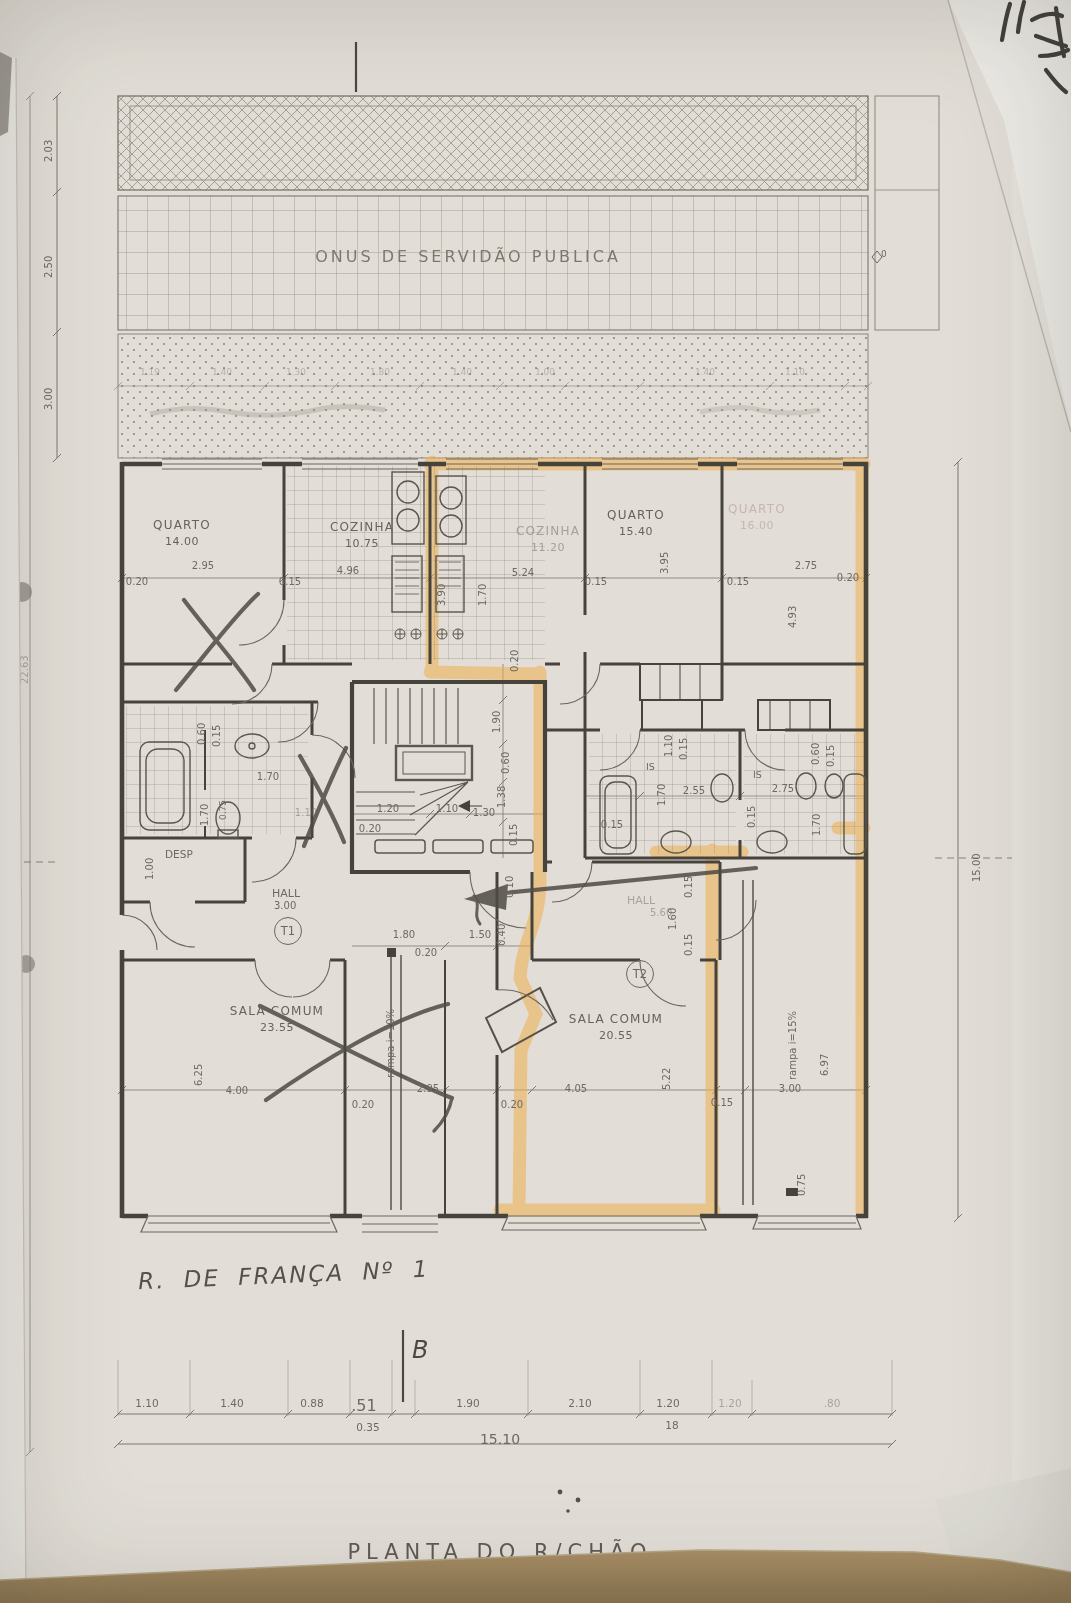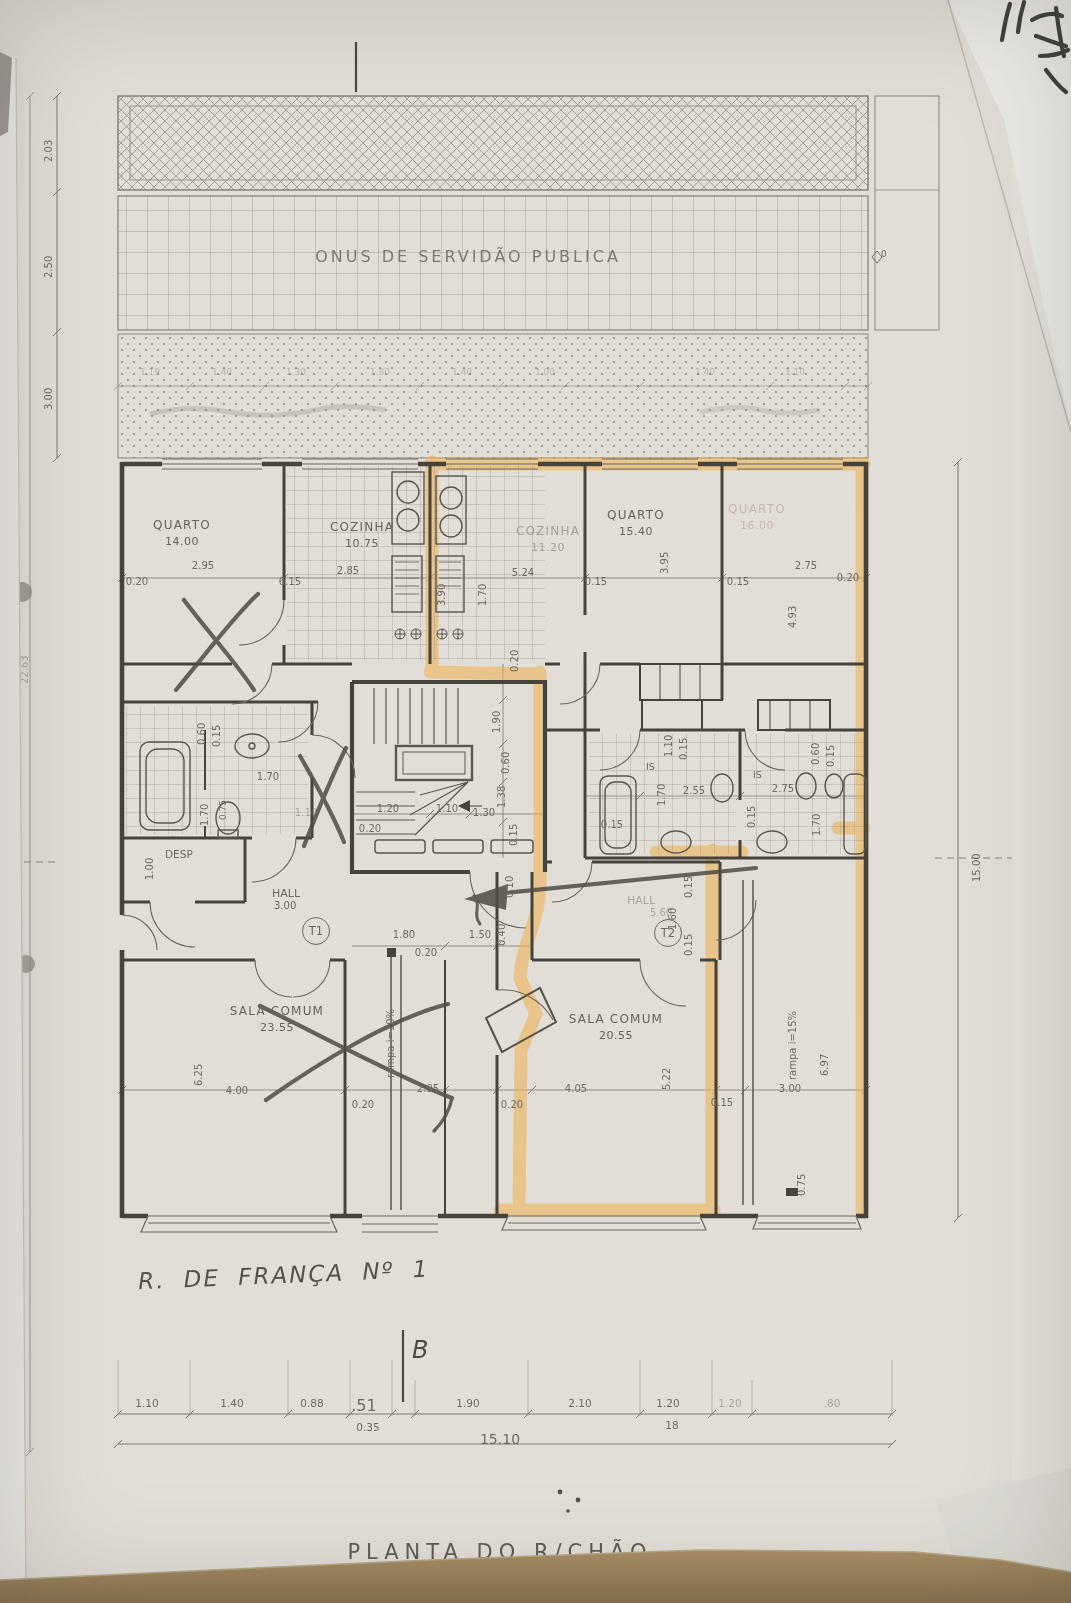--- a/index.html
+++ b/index.html
@@ -12,21 +12,21 @@
   .lbl{position:absolute;color:#6e6961;font-size:10px;white-space:nowrap;line-height:1;}
   .ctr{transform:translateX(-50%);}
   .rot{transform:rotate(-90deg);transform-origin:0 0;}
   .faint{opacity:.5;}
   .vfaint{opacity:.38;}
   .room{position:absolute;transform:translateX(-50%);text-align:center;color:#67635b;
     font-size:12px;letter-spacing:1.2px;line-height:1.3;white-space:nowrap;}
   .room .area{font-size:11px;letter-spacing:.5px;}
   .redish{color:#ab8c88;}
   .unit{position:absolute;width:26px;height:26px;border:1.4px solid #6b675f;border-radius:50%;
-    display:flex;align-items:center;justify-content:center;font-size:11.5px;color:#6b675f;margin-left:28px;}
+    display:flex;align-items:center;justify-content:center;font-size:11.5px;color:#6b675f;}
   .band-text{position:absolute;color:#7e786c;font-size:16px;letter-spacing:3px;transform:translateX(-50%);}
   .hand{position:absolute;color:#55514a;font-size:23px;font-style:italic;letter-spacing:2px;
     word-spacing:9px;transform:rotate(-2.5deg);}
   .hand-b{position:absolute;color:#4c4842;font-size:24px;font-style:italic;}
   .sheet-title{position:absolute;transform:translateX(-50%);color:#5f5a53;font-size:21px;letter-spacing:6px;}
 </style>
 </head>
 <body>
 
 <div id="canvas">
@@ -390,34 +390,34 @@
     <span>SALA COMUM</span><br><span class="area">20.55</span></div>
 
   <span class="lbl" style="left:272px;top:888px;font-size:11px">HALL</span>
   <span class="lbl" style="left:274px;top:901px">3.00</span>
   <div class="unit" style="left:274px;top:917px">
         <span>T1</span>
       </div>
 
   <span class="lbl faint" style="left:627px;top:895px;font-size:11px">HALL</span>
   <span class="lbl faint" style="left:650px;top:908px">5.60</span>
-  <div class="unit" style="left:626px;top:919px">
+  <div class="unit" style="left:626px;top:960px">
         <span>T2</span>
       </div>
 
   <span class="lbl" style="left:165px;top:849px;font-size:10.5px">DESP</span>
   <span class="lbl" style="left:646px;top:762px;font-size:9.5px">IS</span>
   <span class="lbl" style="left:753px;top:770px;font-size:9.5px">IS</span>
   <span class="lbl rot" style="left:386px;top:1078px">rampa i=10%</span>
   <span class="lbl rot" style="left:788px;top:1080px">rampa i=15%</span>
 
   <span class="lbl ctr" style="left:137px;top:577px">0.20</span>
   <span class="lbl ctr" style="left:203px;top:561px">2.95</span>
   <span class="lbl ctr" style="left:290px;top:577px">0.15</span>
-  <span class="lbl ctr" style="left:348px;top:566px">2.85</span>
+  <span class="lbl ctr" style="left:348px;top:566px">4.96</span>
   <span class="lbl rot" style="left:437px;top:606px">3.90</span>
   <span class="lbl rot" style="left:478px;top:606px">1.70</span>
   <span class="lbl ctr" style="left:523px;top:568px">5.24</span>
   <span class="lbl ctr" style="left:596px;top:577px">0.15</span>
   <span class="lbl rot" style="left:660px;top:574px">3.95</span>
   <span class="lbl ctr" style="left:806px;top:561px">2.75</span>
   <span class="lbl ctr" style="left:738px;top:577px">0.15</span>
   <span class="lbl ctr" style="left:848px;top:573px">0.20</span>
   <span class="lbl rot" style="left:788px;top:628px">4.93</span>
 

